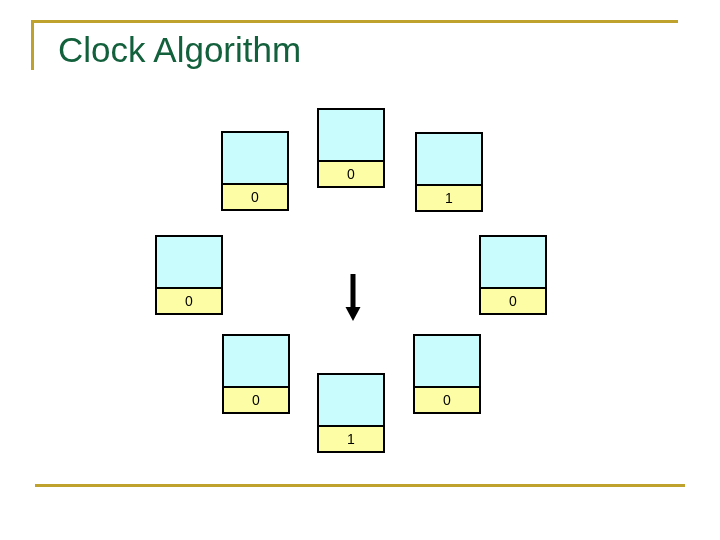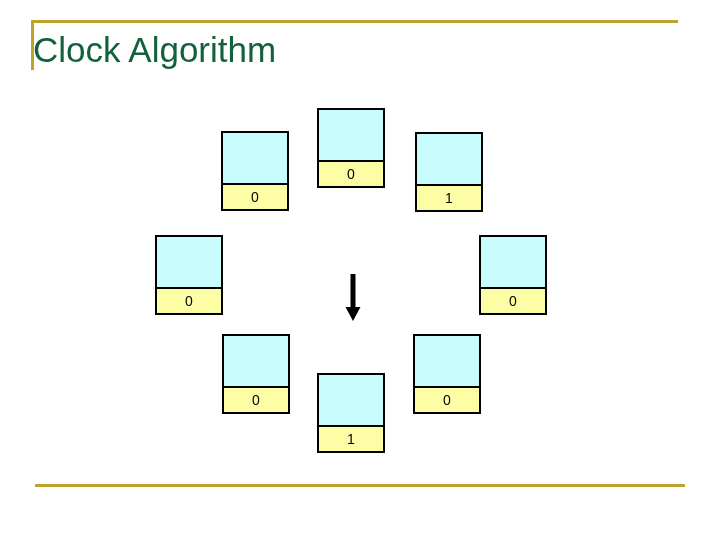--- a/index.html
+++ b/index.html
@@ -42,21 +42,21 @@
     left: 35px;
     top: 484px;
     width: 650px;
     height: 3px;
     background: #BFA22E;
   }
 
   
   #title {
     position: absolute;
-    left: 33px;
+    left: 58px;
     top: 28px;
     font-size: 35px;
     line-height: 44px;
     color: #13603C;
     white-space: nowrap;
     letter-spacing: 0px;
   }
 
   
   .frame {

